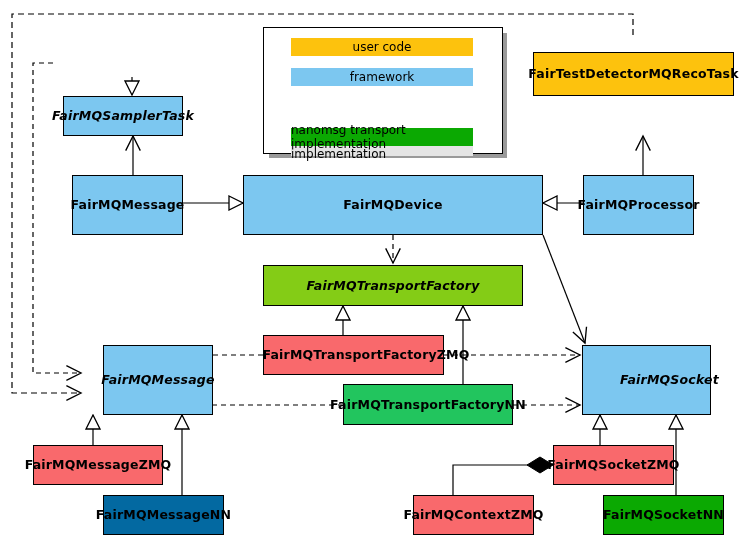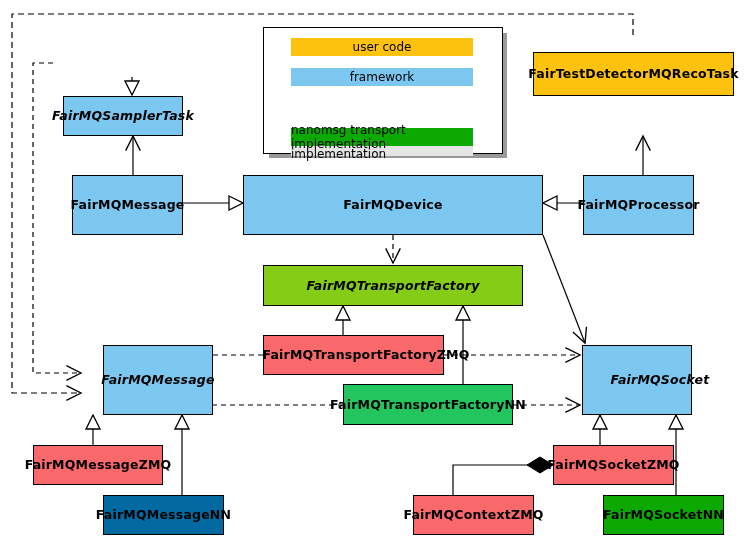--- a/index.html
+++ b/index.html
@@ -78,20 +78,20 @@
 
   <div class="node" style="left: 533px; top: 52px; width: 201px; height: 44px; background: rgb(253, 194, 13);">FairTestDetectorMQRecoTask</div>
   <div class="node abstract" style="left: 63px; top: 96px; width: 120px; height: 40px; background: rgb(124, 199, 240);">FairMQSamplerTask</div>
   <div class="node" style="left: 72px; top: 175px; width: 111px; height: 60px; background: rgb(124, 199, 240);">FairMQMessage</div>
   <div class="node" style="left: 583px; top: 175px; width: 111px; height: 60px; background: rgb(124, 199, 240);">FairMQProcessor</div>
   <div class="node" style="left: 243px; top: 175px; width: 300px; height: 60px; background: rgb(124, 199, 240);">FairMQDevice</div>
   <div class="node abstract" style="left: 263px; top: 265px; width: 260px; height: 41px; background: #84cc16;">FairMQTransportFactory</div>
   <div class="node" style="left: 263px; top: 335px; width: 181px; height: 40px; background: rgb(249, 105, 108); padding-left: 27px;">FairMQTransportFactoryZMQ</div>
   <div class="node" style="left: 343px; top: 384px; width: 170px; height: 41px; background: #22c55e;">FairMQTransportFactoryNN</div>
   <div class="node abstract" style="left: 83px; top: 345px; width: 110px; height: 70px; background: rgb(124, 199, 240); margin-left: 20px;">FairMQMessage</div>
-  <div class="node abstract" style="left: 582px; top: 345px; width: 110px; height: 70px; background: rgb(124, 199, 240); padding-left: 48px;">FairMQSocket</div>
+  <div class="node abstract" style="left: 582px; top: 345px; width: 129px; height: 70px; background: rgb(124, 199, 240); padding-left: 48px;">FairMQSocket</div>
   <div class="node" style="left: 33px; top: 445px; width: 130px; height: 40px; background: rgb(249, 105, 108);">FairMQMessageZMQ</div>
   <div class="node" style="left: 103px; top: 495px; width: 121px; height: 40px; background: #0369a1;">FairMQMessageNN</div>
   <div class="node" style="left: 393px; top: 495px; width: 121px; height: 40px; background: rgb(249, 105, 108); margin-left: 20px;">FairMQContextZMQ</div>
   <div class="node" style="left: 553px; top: 445px; width: 121px; height: 40px; background: rgb(249, 105, 108);">FairMQSocketZMQ</div>
   <div class="node" style="left: 603px; top: 495px; width: 121px; height: 40px; background: rgb(11, 169, 2);">FairMQSocketNN</div>
 
 </div>
 
 </body></html>

